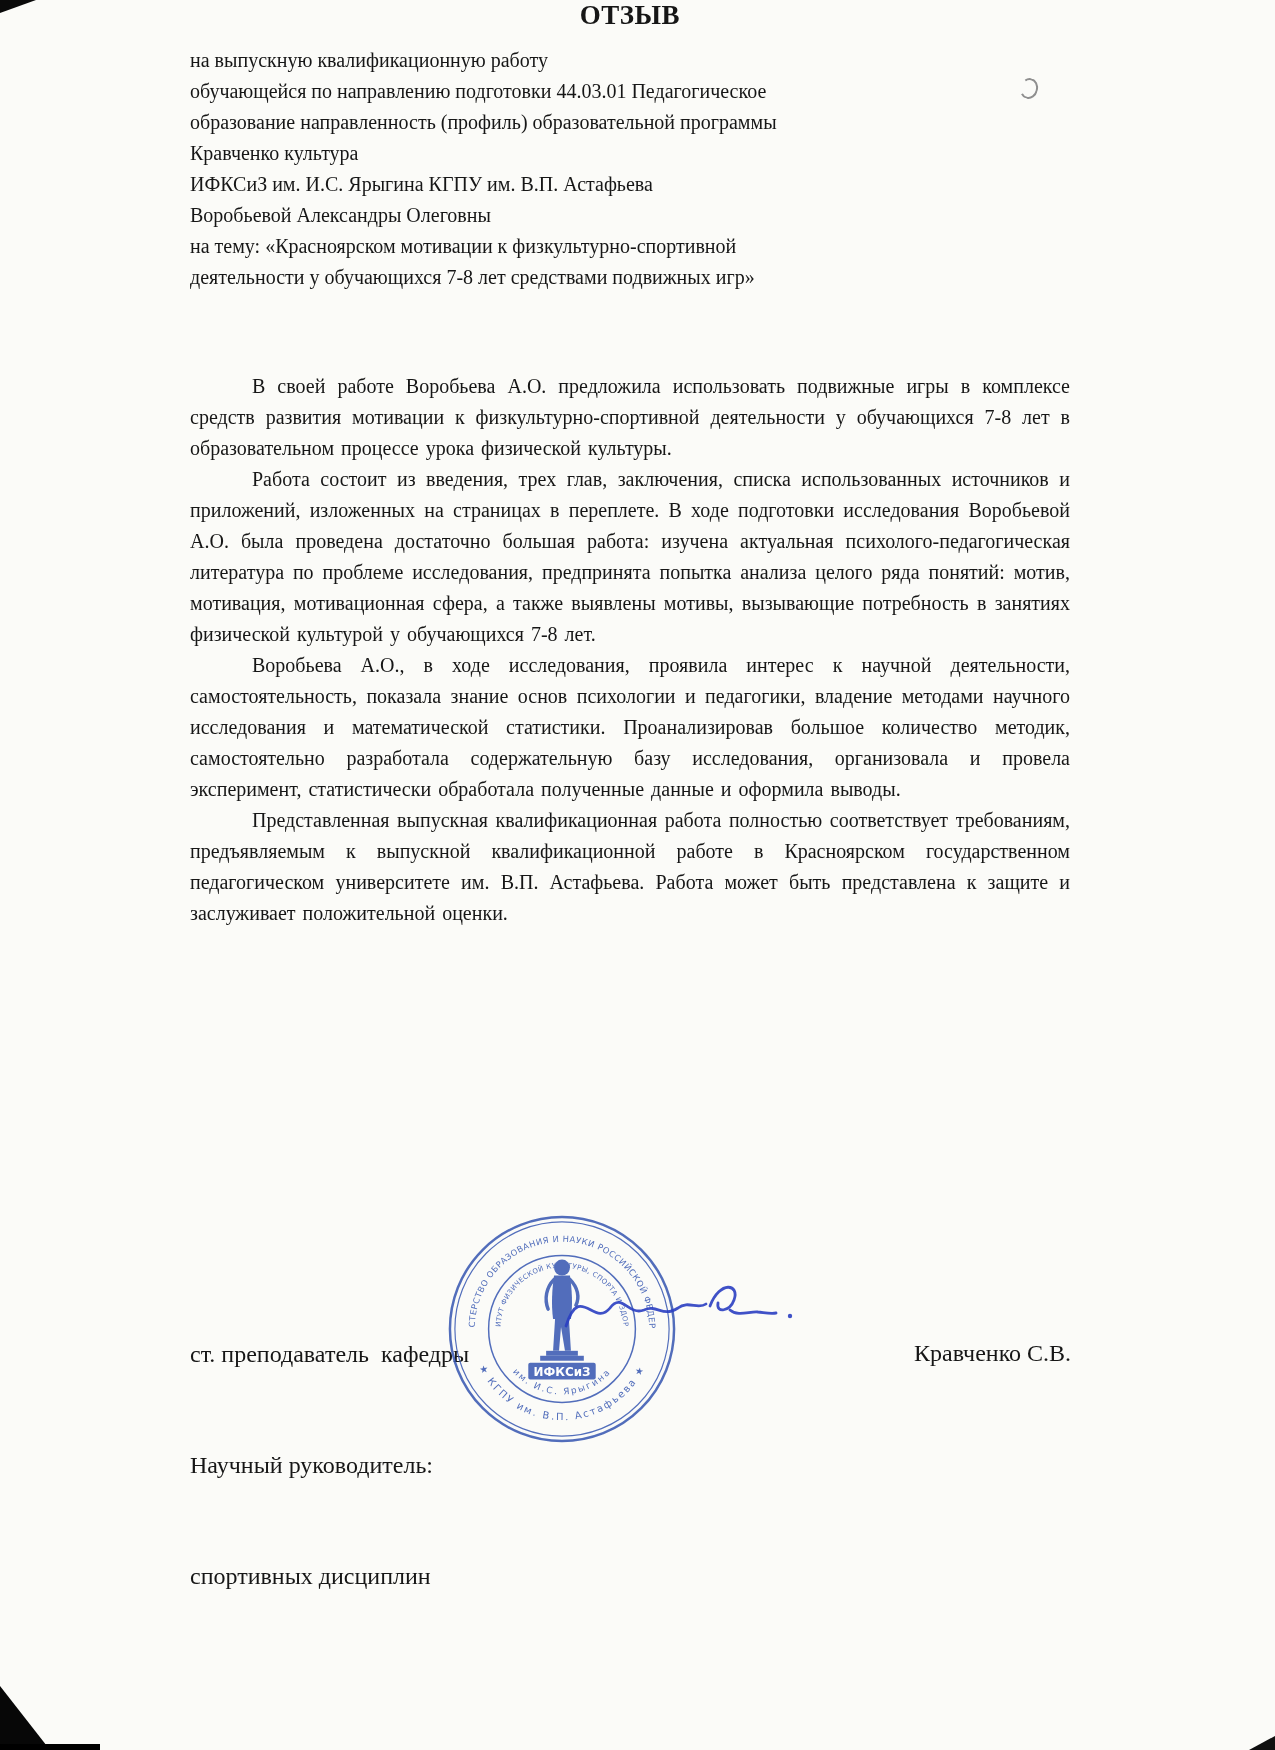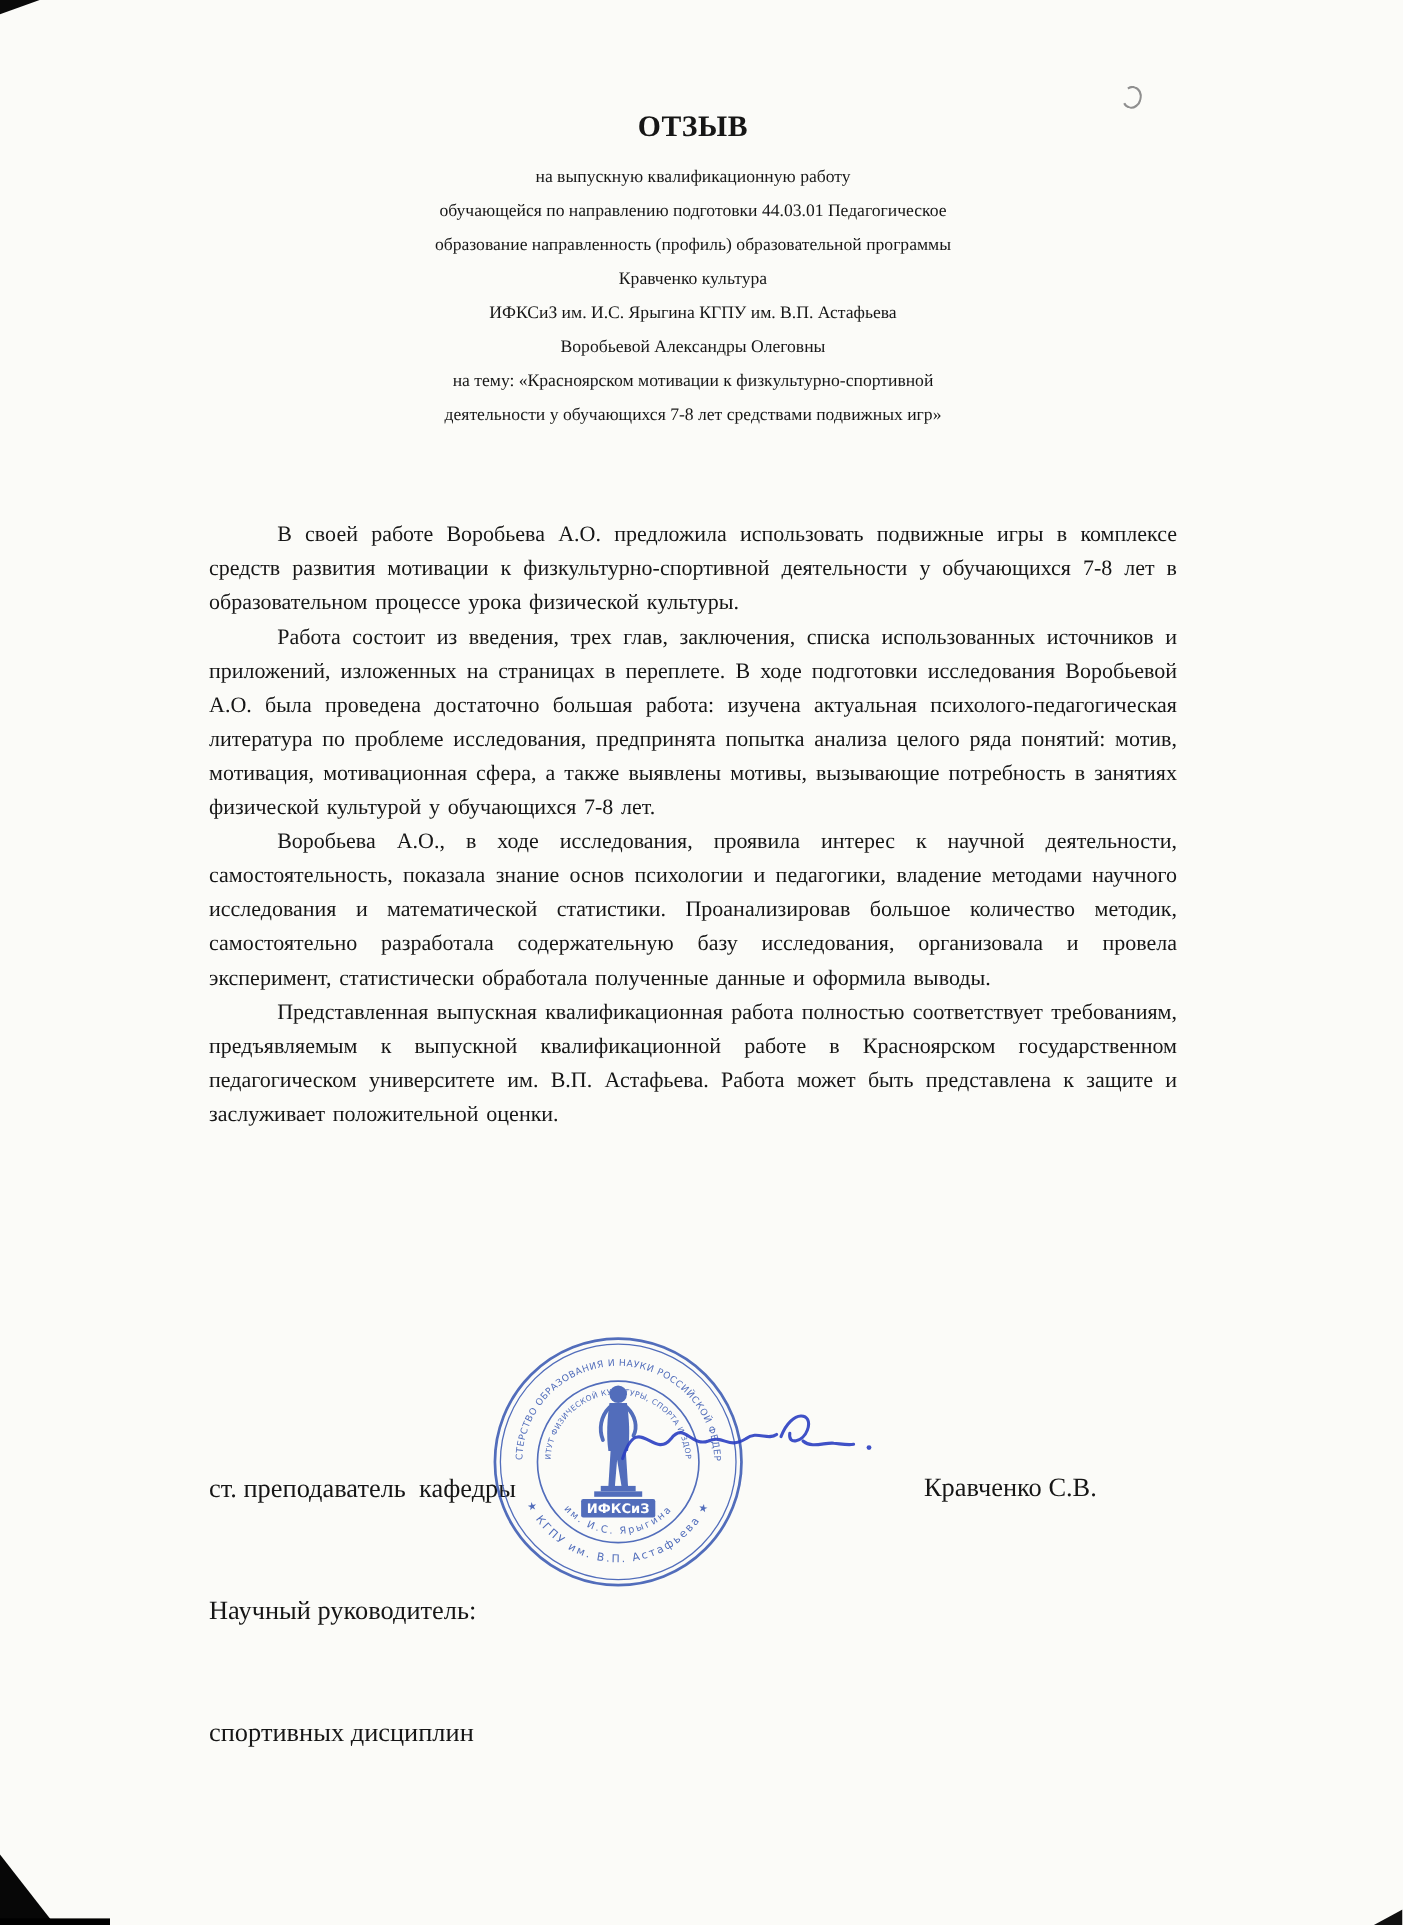--- a/index.html
+++ b/index.html
@@ -9,35 +9,34 @@
   html,body{margin:0;padding:0;}
   body{
     width:1275px;height:1750px;position:relative;overflow:hidden;
     background:#fbfbf8;color:#161616;
     font-family:"Liberation Serif","DejaVu Serif",serif;
   }
   .page{position:absolute;inset:0;}
   .content{margin:0 205px 0 190px;}
   .title{
     text-align:center;font-weight:bold;font-size:27px;letter-spacing:.5px;
-    padding-top:100px;
   }
   .header-block{
-    text-align:center;font-size:16px;line-height:31px;margin-top:14px;
+    text-align:left;font-size:20px;line-height:31px;margin-top:14px;
   }
   .body-block{
     margin-top:78px;font-size:20px;line-height:31px;text-align:justify;
   }
   .body-block p{margin:0;text-indent:62px;word-spacing:2px;}
   .sig-role{
     position:absolute;left:190px;top:1262px;font-size:24px;line-height:37px;
     white-space:pre-wrap;
   }
   .sig-name{
-    position:absolute;left:840px;top:1340px;font-size:24px;font-family:Liberation Serif, serif;
+    position:absolute;left:914px;top:1340px;font-size:24px;font-family:Liberation Serif, serif;
   }
   .stamp{
     position:absolute;left:443px;top:1210px;width:238px;height:238px;
     opacity:.82;
   }
   .ink{
     position:absolute;left:558px;top:1264px;width:245px;height:95px;
     opacity:.9;
   }
   

